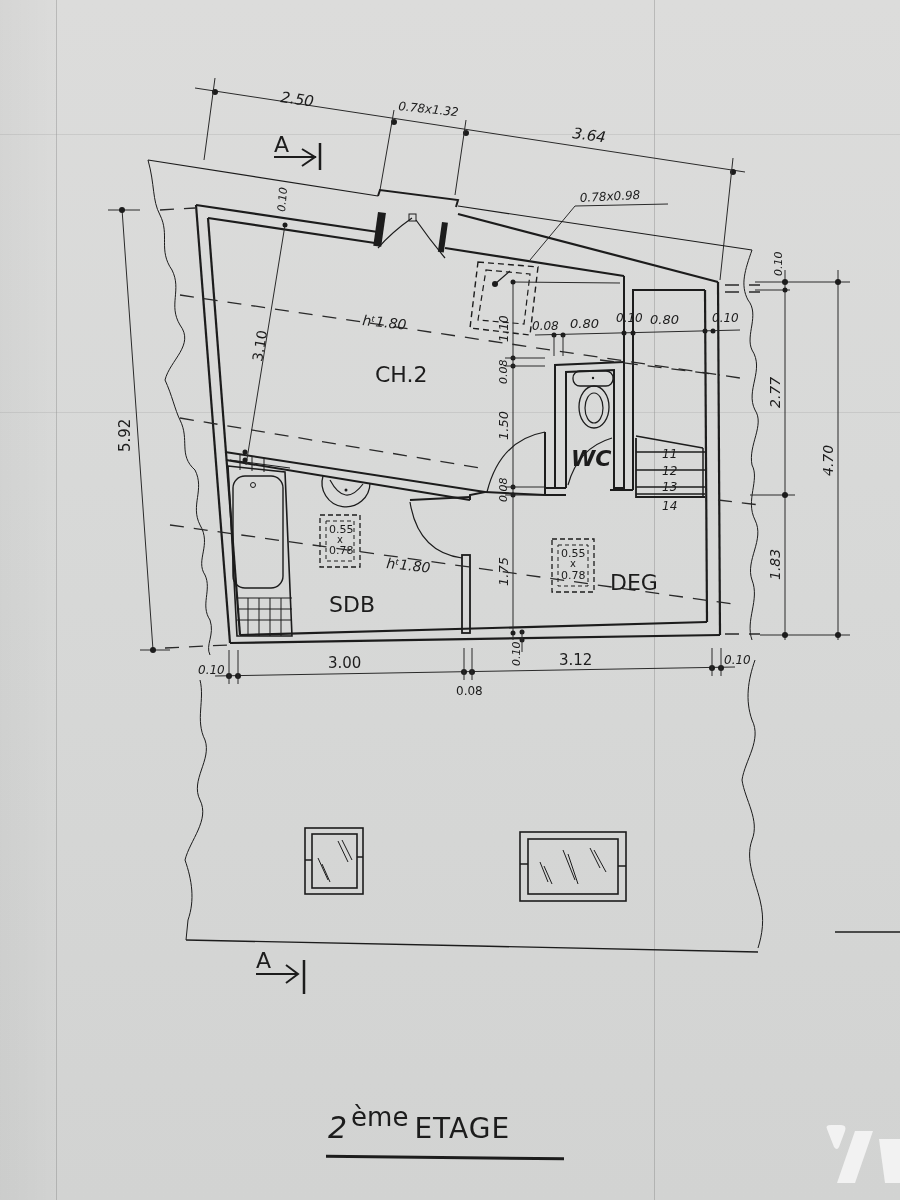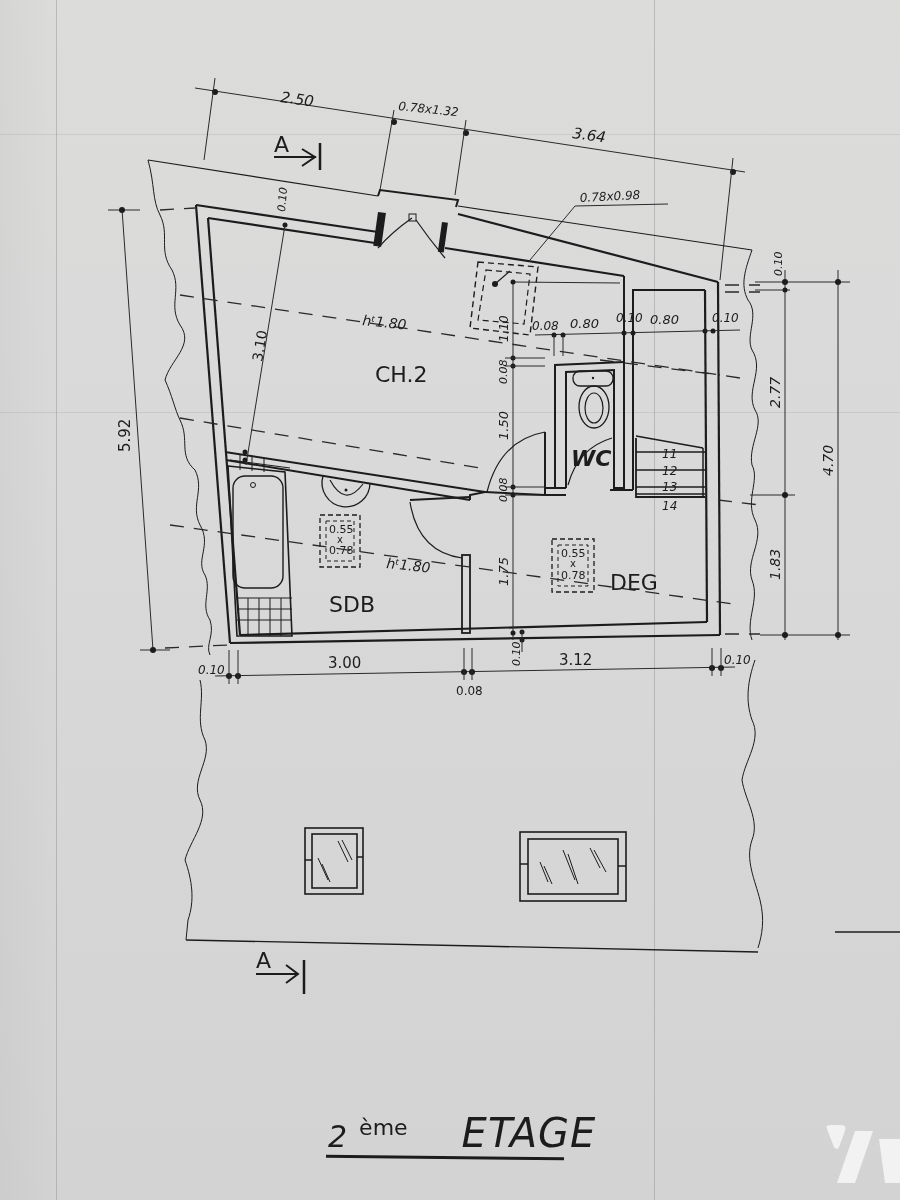--- a/index.html
+++ b/index.html
@@ -21,22 +21,22 @@
   .ink { stroke:#1c1c1c; fill:none; }
   .txt { fill:#1c1c1c; font-family:"DejaVu Sans", sans-serif; font-style:italic; }
   .dash { stroke:#2a2a2a; stroke-dasharray:14 10; fill:none; stroke-width:1.3; }
   .dim { stroke:#2a2a2a; stroke-width:1; fill:none; }
   .dot { fill:#1c1c1c; }
   .title-wrap {
     position:absolute; left:328px; top:1110px;
     font-family:"DejaVu Sans", sans-serif; color:#1c1c1c;
   }
   .title-num { font-size:30px; font-style:italic; }
-  .title-sup { font-size:22px; position:relative; top:-12px; margin:0 6px 0 12px; }
-  .title-main { font-size:40px; font-style:italic; letter-spacing:1px;margin-left:48px; }
+  .title-sup { font-size:26px; position:relative; top:-12px; margin:0 6px 0 4px; }
+  .title-main { font-size:28px; letter-spacing:1px; }
   .title-underline { position:absolute; left:-2px; top:46px; width:238px; height:3px; background:#1c1c1c; transform:rotate(0.6deg); }
   .watermark { position:absolute; left:825px; top:1125px; width:75px; height:60px; }
 </style>
 </head>
 <body>
 
 <div class="paper"></div>
 <div class="fold-v" style="left:56px"></div>
 <div class="fold-v" style="left:654px"></div>
 <div class="fold-h" style="top:134px"></div>

